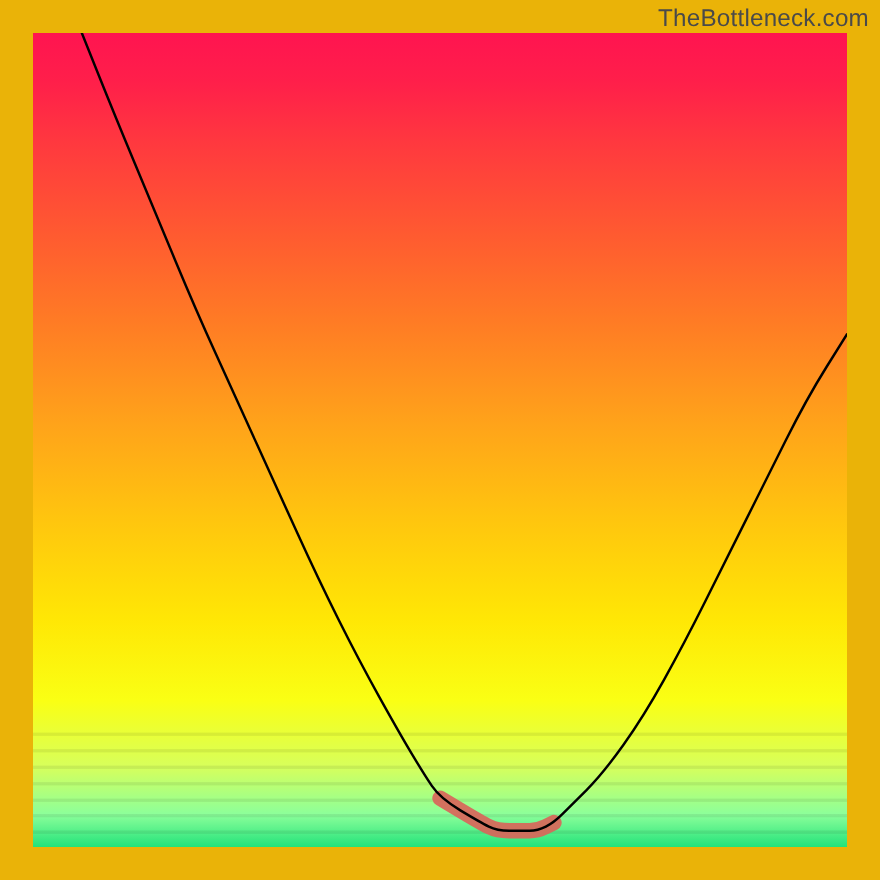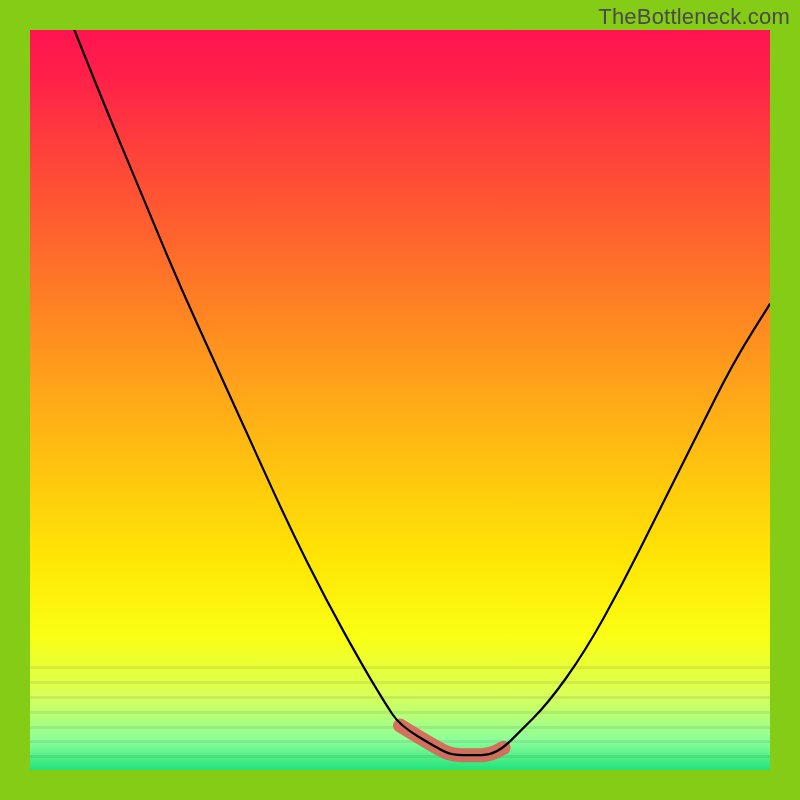--- a/index.html
+++ b/index.html
@@ -8,21 +8,21 @@
     width: 800px;
     height: 800px;
     overflow: hidden;
     background: #000;
     font-family: Arial, Helvetica, sans-serif;
   }
   .frame {
     position: relative;
     width: 800px;
     height: 800px;
-    background: #84cc16;
+    background: #eab308;
   }
   .watermark {
     position: absolute;
     top: 4px;
     right: 10px;
     color: #4a4a4a;
     font-size: 22px;
     font-weight: 400;
     letter-spacing: 0.2px;
     z-index: 5;

